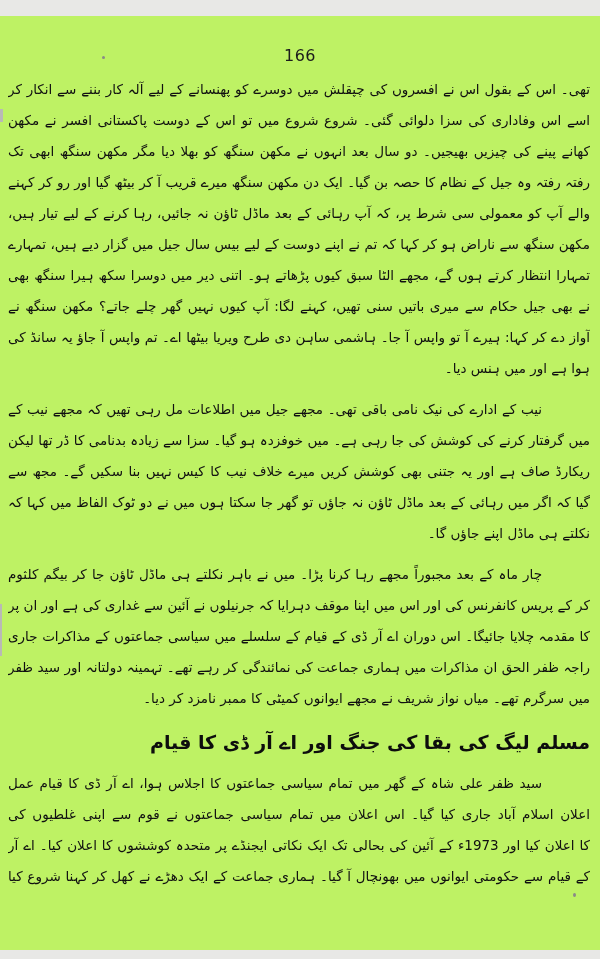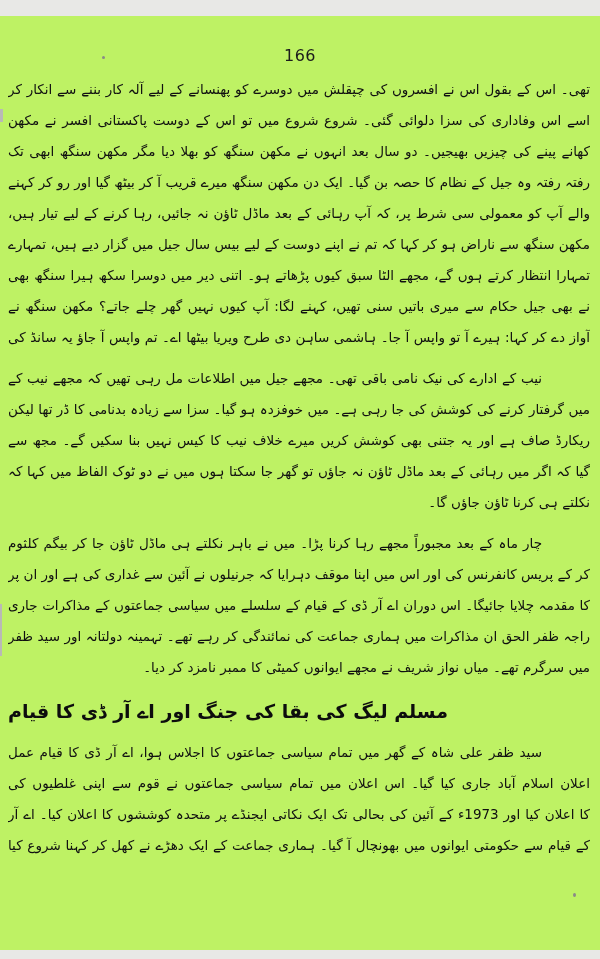--- a/index.html
+++ b/index.html
@@ -53,21 +53,21 @@
   .line.indent {
     padding-right: 48px;
   }
   .line.last {
     text-align-last: right;
   }
   .heading {
     font-weight: bold;
     font-size: 19px;
     line-height: 36px;
-    text-align: left;
+    text-align: right;
     margin: 2px 0 8px 0;
     color: #0d0d0d;
   }
   
   .speck {
     position: absolute;
     background: #8a8a88;
     border-radius: 50%;
   }
   .edge-mark {
@@ -86,27 +86,28 @@
       <div class="para">
         <div class="line">تھی۔ اس کے بقول اس نے افسروں کی چپقلش میں دوسرے کو پھنسانے کے لیے آلہ کار بننے سے انکار کر دیا،</div>
         <div class="line">اسے اس وفاداری کی سزا دلوائی گئی۔ شروع شروع میں تو اس کے دوست پاکستانی افسر نے مکھن سنگھ کو جیل میں</div>
         <div class="line">کھانے پینے کی چیزیں بھیجیں۔ دو سال بعد انہوں نے مکھن سنگھ کو بھلا دیا مگر مکھن سنگھ ابھی تک وفاداری نبھا رہا تھا،</div>
         <div class="line">رفتہ رفتہ وہ جیل کے نظام کا حصہ بن گیا۔ ایک دن مکھن سنگھ میرے قریب آ کر بیٹھ گیا اور رو کر کہنے لگا، حکومت</div>
         <div class="line">والے آپ کو معمولی سی شرط پر، کہ آپ رہائی کے بعد ماڈل ٹاؤن نہ جائیں، رہا کرنے کے لیے تیار ہیں، آپ</div>
         <div class="line">مکھن سنگھ سے ناراض ہو کر کہا کہ تم نے اپنے دوست کے لیے بیس سال جیل میں گزار دیے ہیں، تمہارے بچے بھی</div>
         <div class="line">تمہارا انتظار کرتے ہوں گے، مجھے الٹا سبق کیوں پڑھاتے ہو۔ اتنی دیر میں دوسرا سکھ ہیرا سنگھ بھی وہاں آ گیا۔ اس</div>
         <div class="line">نے بھی جیل حکام سے میری باتیں سنی تھیں، کہنے لگا: آپ کیوں نہیں گھر چلے جاتے؟ مکھن سنگھ نے اسے پیچھے سے</div>
         <div class="line">آواز دے کر کہا: ہیرے آ تو واپس آ جا۔ ہاشمی ساہن دی طرح ویریا بیٹھا اے۔ تم واپس آ جاؤ یہ سانڈ کی طرح بھرا</div>
+        <div class="line last">ہوا ہے اور میں ہنس دیا۔</div>
       </div>
       <div class="para">
         <div class="line indent">نیب کے ادارے کی نیک نامی باقی تھی۔ مجھے جیل میں اطلاعات مل رہی تھیں کہ مجھے نیب کے مقدمے</div>
         <div class="line">میں گرفتار کرنے کی کوشش کی جا رہی ہے۔ میں خوفزدہ ہو گیا۔ سزا سے زیادہ بدنامی کا ڈر تھا لیکن مجھے یقین تھا کہ میرا</div>
         <div class="line">ریکارڈ صاف ہے اور یہ جتنی بھی کوشش کریں میرے خلاف نیب کا کیس نہیں بنا سکیں گے۔ مجھ سے رابطہ کر کے کہا</div>
         <div class="line">گیا کہ اگر میں رہائی کے بعد ماڈل ٹاؤن نہ جاؤں تو گھر جا سکتا ہوں میں نے دو ٹوک الفاظ میں کہا کہ میں جیل سے</div>
-        <div class="line last">نکلتے ہی کرنا ٹاؤن جاؤں گا۔</div>
+        <div class="line last">نکلتے ہی ماڈل اپنے جاؤں گا۔</div>
       </div>
       <div class="para">
         <div class="line indent">چار ماہ کے بعد مجبوراً مجھے رہا کرنا پڑا۔ میں نے باہر نکلتے ہی ماڈل ٹاؤن جا کر بیگم کلثوم نواز سے ملاقات</div>
         <div class="line">کر کے پریس کانفرنس کی اور اس میں اپنا موقف دہرایا کہ جرنیلوں نے آئین سے غداری کی ہے اور ان پر غداری</div>
         <div class="line">کا مقدمہ چلایا جائیگا۔ اس دوران اے آر ڈی کے قیام کے سلسلے میں سیاسی جماعتوں کے مذاکرات جاری تھے۔</div>
         <div class="line">راجہ ظفر الحق ان مذاکرات میں ہماری جماعت کی نمائندگی کر رہے تھے۔ تہمینہ دولتانہ اور سید ظفر علی شاہ اس سلسلے</div>
         <div class="line last">میں سرگرم تھے۔ میاں نواز شریف نے مجھے ایوانوں کمیٹی کا ممبر نامزد کر دیا۔</div>
       </div>
       <div class="heading">مسلم لیگ کی بقا کی جنگ اور اے آر ڈی کا قیام</div>
       <div class="para">

